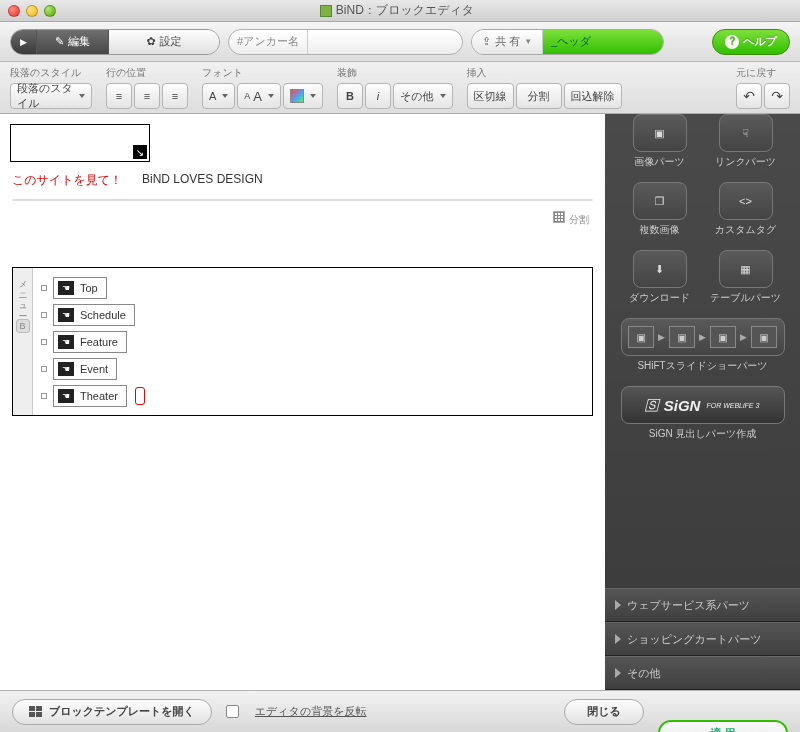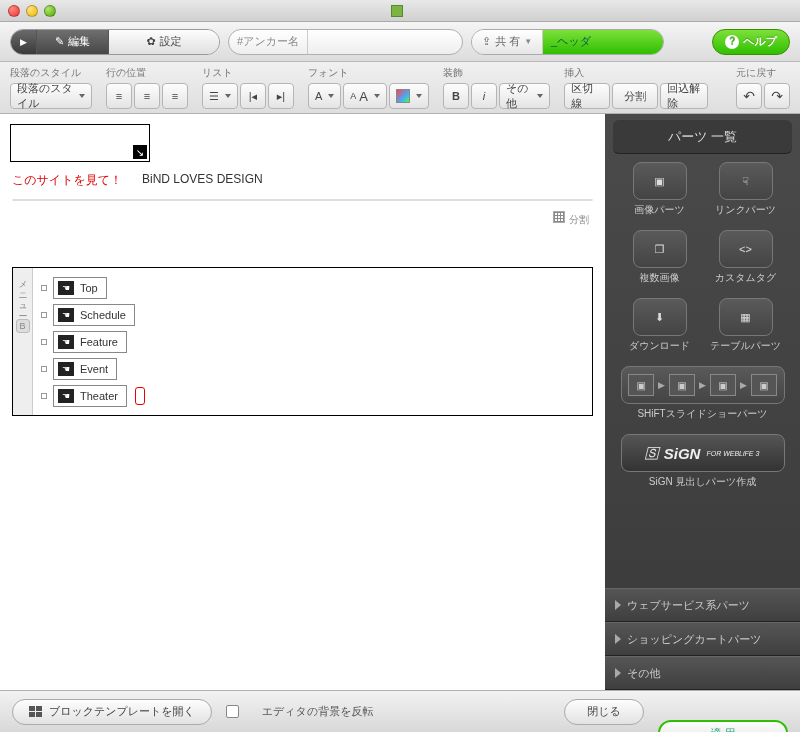--- a/index.html
+++ b/index.html
@@ -77,38 +77,39 @@
 .menu-b{width:14px;height:14px;border-radius:3px;background:#ddd;border:1px solid #bbb;font-size:9px;color:#888;display:flex;align-items:center;justify-content:center;}
 .menu-list{ flex:1; padding:6px 8px;}
 .menu-item{ display:flex; align-items:center; gap:6px; height:27px;}
 .bullet{width:6px;height:6px;border:1px solid #999;background:#fff;}
 .mi-box{ border:1px solid #888; padding:3px 8px 3px 4px; display:flex; align-items:center; gap:6px; background:#fff;}
 .mi-icon{width:16px;height:14px;background:#222;color:#fff;font-size:9px;display:flex;align-items:center;justify-content:center;}
 .cursor{ display:inline-block; width:10px; height:18px; border:1.5px solid #e00; border-radius:3px; margin-left:2px;}
 
 
 .bottombar{ position:absolute; left:0; right:0; bottom:0; height:42px; background:linear-gradient(#f2f2f2,#d8d8d8); border-top:1px solid #b0b0b0; display:flex; align-items:center; padding:0 12px; gap:14px;}
-.pillbtn{ height:26px; border:1px solid #aaa; border-radius:13px; background:linear-gradient(#fdfdfd,#e2e2e2); display:flex; align-items:center; padding:0 16px; gap:6px; font-size:11px; color:#444;}
+.pillbtn{ height:26px; border:1px solid #aaa; border-radius:13px; background:linear-gradient(#fdfdfd,#e2e2e2); display:flex; align-items:center; padding:0 16px; gap:6px; font-size:11px; color:#444;font-weight:bold;}
 .pillbtn.green{ border:2px solid #2fbf00; color:#2a7; width:130px; justify-content:center;margin-top:43px;}
-.chk{ display:flex; align-items:center; gap:23px; font-size:11px; color:#555;}
+.chk{ display:flex; align-items:center; gap:16px; font-size:11px; color:#555;text-decoration:underline;}
 .chkbox{width:13px;height:13px;border:1px solid #888;border-radius:2px;background:#fff;}
 .grid-icon{display:inline-flex;width:14px;height:12px;flex-wrap:wrap;}
 .grid-icon i{width:6px;height:5px;background:#555;margin:0 1px 1px 0;}
 </style>
 </head>
 <body>
 
 <div class="titlebar">
   <div class="traffic">
     <div class="tbtn red"></div>
     <div class="tbtn yellow"></div>
     <div class="tbtn green"></div>
   </div>
   <div class="title">
     <span class="title-icon"></span>
+    <span>BiND：ブロックエディタ</span>
   </div>
   <div style="width:54px"></div>
 </div>
 
 <div class="topbar">
   <div class="seg">
     <div class="seg-run">
         <span style="font-size:9px">▶</span>
       </div>
     <div class="seg-edit">
@@ -156,34 +157,20 @@
         </div>
       <div class="tb">
           <span class="ico">≡</span>
         </div>
       <div class="tb">
           <span class="ico">≡</span>
         </div>
     </div>
   </div>
   <div class="grp">
-    <div class="grp-label">リスト</div>
-    <div class="grp-row">
-      <div class="tb dd">
-          <span>☰</span>
-        </div>
-      <div class="tb">
-          <span>|◂</span>
-        </div>
-      <div class="tb">
-          <span>▸|</span>
-        </div>
-    </div>
-  </div>
-  <div class="grp">
     <div class="grp-label">フォント</div>
     <div class="grp-row">
       <div class="tb dd">
           <span>A</span>
         </div>
       <div class="tb dd">
           <span style="font-size:9px">A</span>
           <span style="font-size:13px">A</span>
         </div>
       <div class="tb dd">
@@ -279,21 +266,20 @@
               <span class="mi-icon">☚</span>
               <span>Theater</span>
             </span>
             <span class="cursor"></span>
           </div>
       </div>
     </div>
   </div>
 
   <div class="sidepanel">
-    <div class="side-title">パーツ 一覧</div>
     <div class="parts-grid">
       <div class="part">
           <div class="part-box">
             <span>▣</span>
           </div>
           <div class="part-label">画像パーツ</div>
         </div>
       <div class="part">
           <div class="part-box">
             <span>☟</span>

